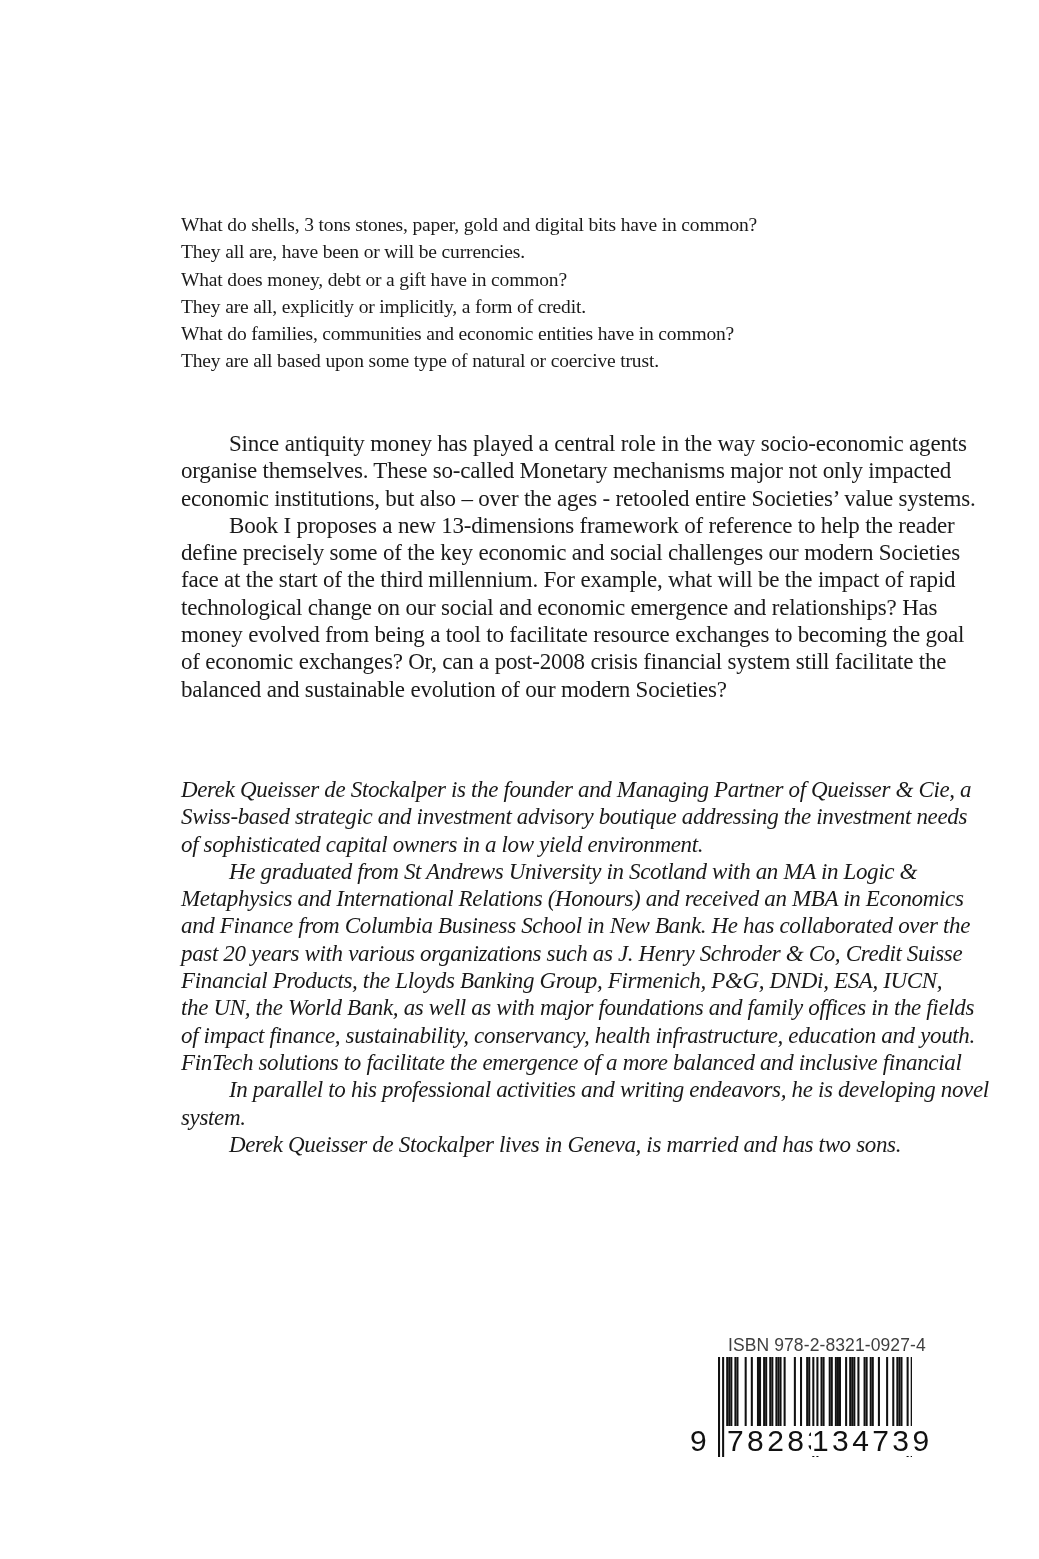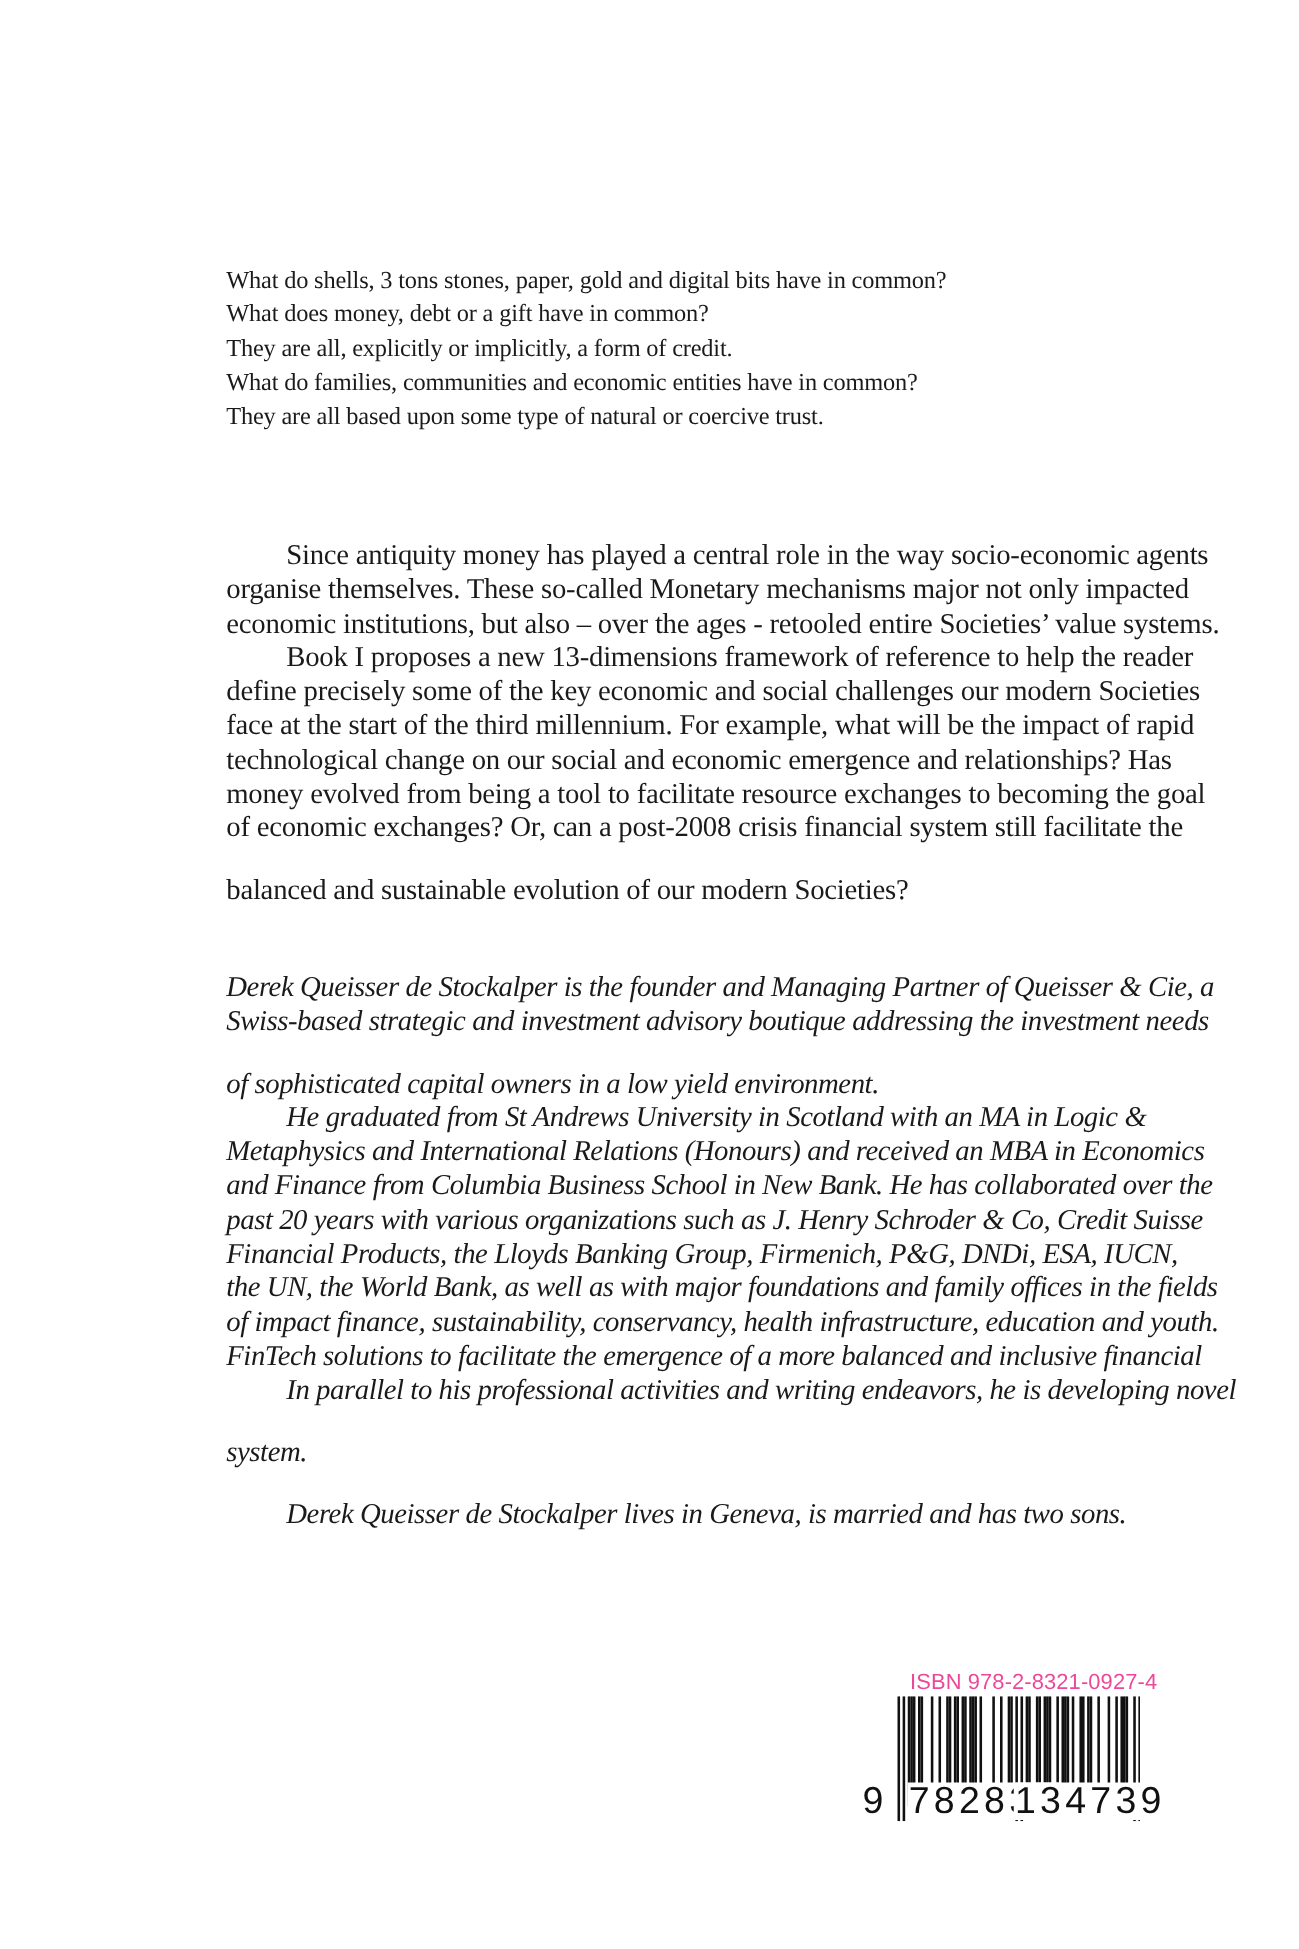--- a/index.html
+++ b/index.html
@@ -39,21 +39,20 @@
     white-space: nowrap;
     text-align: justify;
     text-align-last: justify;
     font-size: 23px;
     line-height: 27.3px;
     letter-spacing: -0.2px;
   }
   .last-line {
     text-align: left;
     text-align-last: left;
-    margin-top: 22px;
   }
   .indent { padding-left: 48px; }
   #questions { top: 211px; }
   #intro { top: 430px; }
   #bio { top: 776px; font-style: italic; }
   #bio .justify-line { letter-spacing: -0.35px; }
 
   
   #barcode {
     position: absolute;
@@ -62,21 +61,21 @@
     width: 222px;
     height: 130px;
   }
   #isbn-label {
     position: absolute;
     left: 38px;
     top: 0px;
     font-family: "Liberation Sans", "DejaVu Sans", sans-serif;
     font-size: 17.5px;
     letter-spacing: 0.1px;
-    color: #ec4899;
+    color: #404040;
     white-space: nowrap;
     line-height: 18px;
   }
   #bars {
     position: absolute;
     left: 0;
     top: 21px;
     width: 222px;
     height: 100px;
   }
@@ -94,20 +93,21 @@
   #bc-left  { left: 36px; top: 90px; padding: 0 1px; }
   #bc-right { left: 121px; top: 90px; padding: 0 1px; }
 </style>
 </head>
 <body>
 
 <div class="page">
 
   <div class="block" id="questions">
     <span class="line">What do shells, 3 tons stones, paper, gold and digital bits have in common?</span>
+    <span class="line">They all are, have been or will be currencies.</span>
     <span class="line">What does money, debt or a gift have in common?</span>
     <span class="line">They are all, explicitly or implicitly, a form of credit.</span>
     <span class="line">What do families, communities and economic entities have in common?</span>
     <span class="line">They are all based upon some type of natural or coercive trust.</span>
   </div>
 
   <div class="block" id="intro">
     <div>
       <span class="justify-line indent">Since antiquity money has played a central role in the way socio-economic agents</span>
       <span class="justify-line">organise themselves.  These so-called Monetary mechanisms major not only impacted</span>

